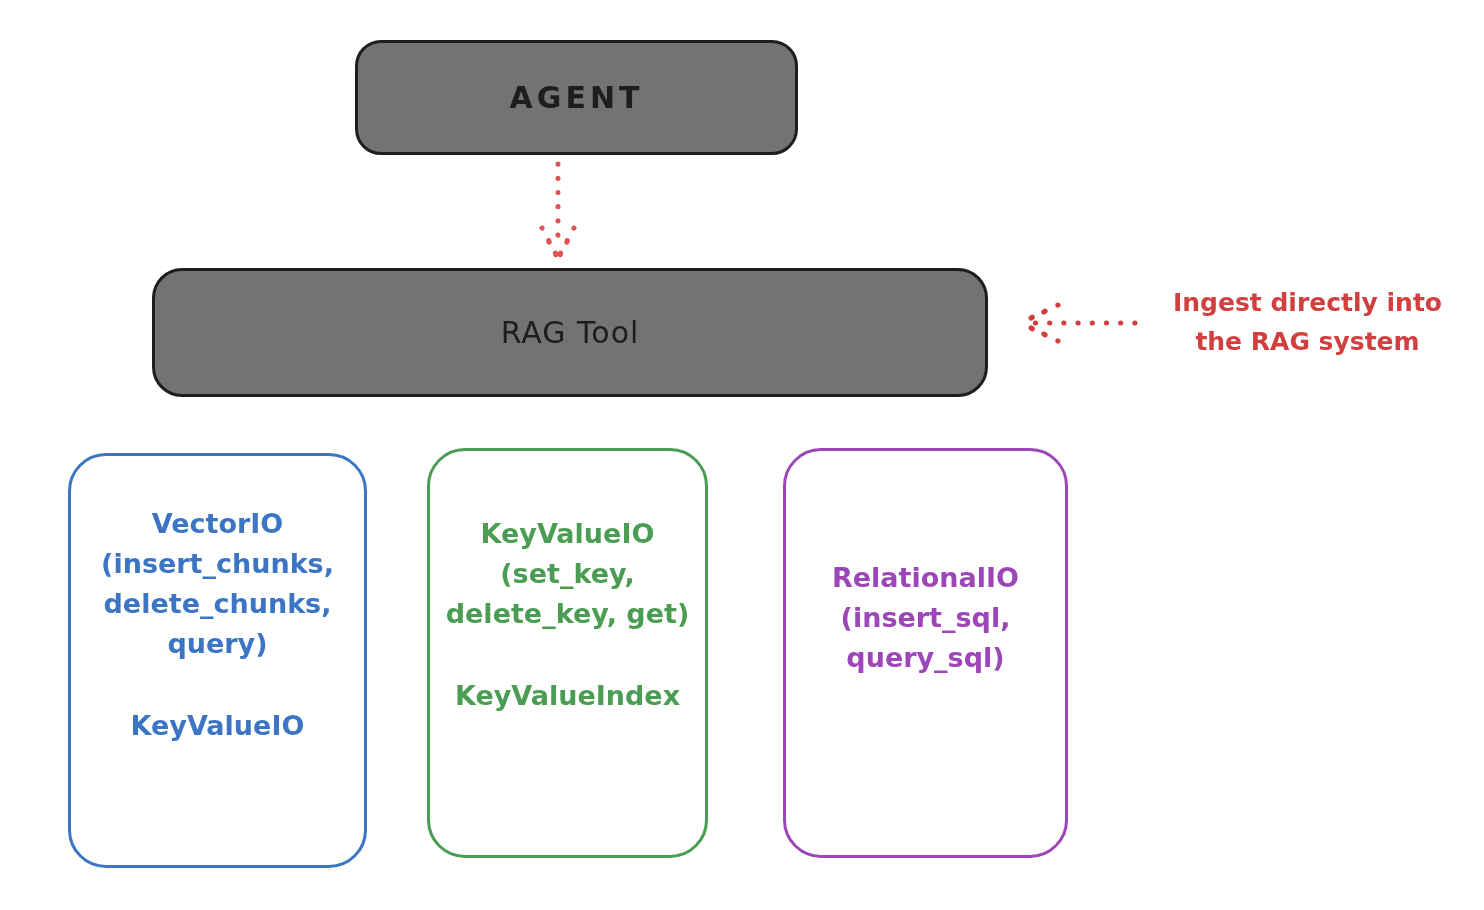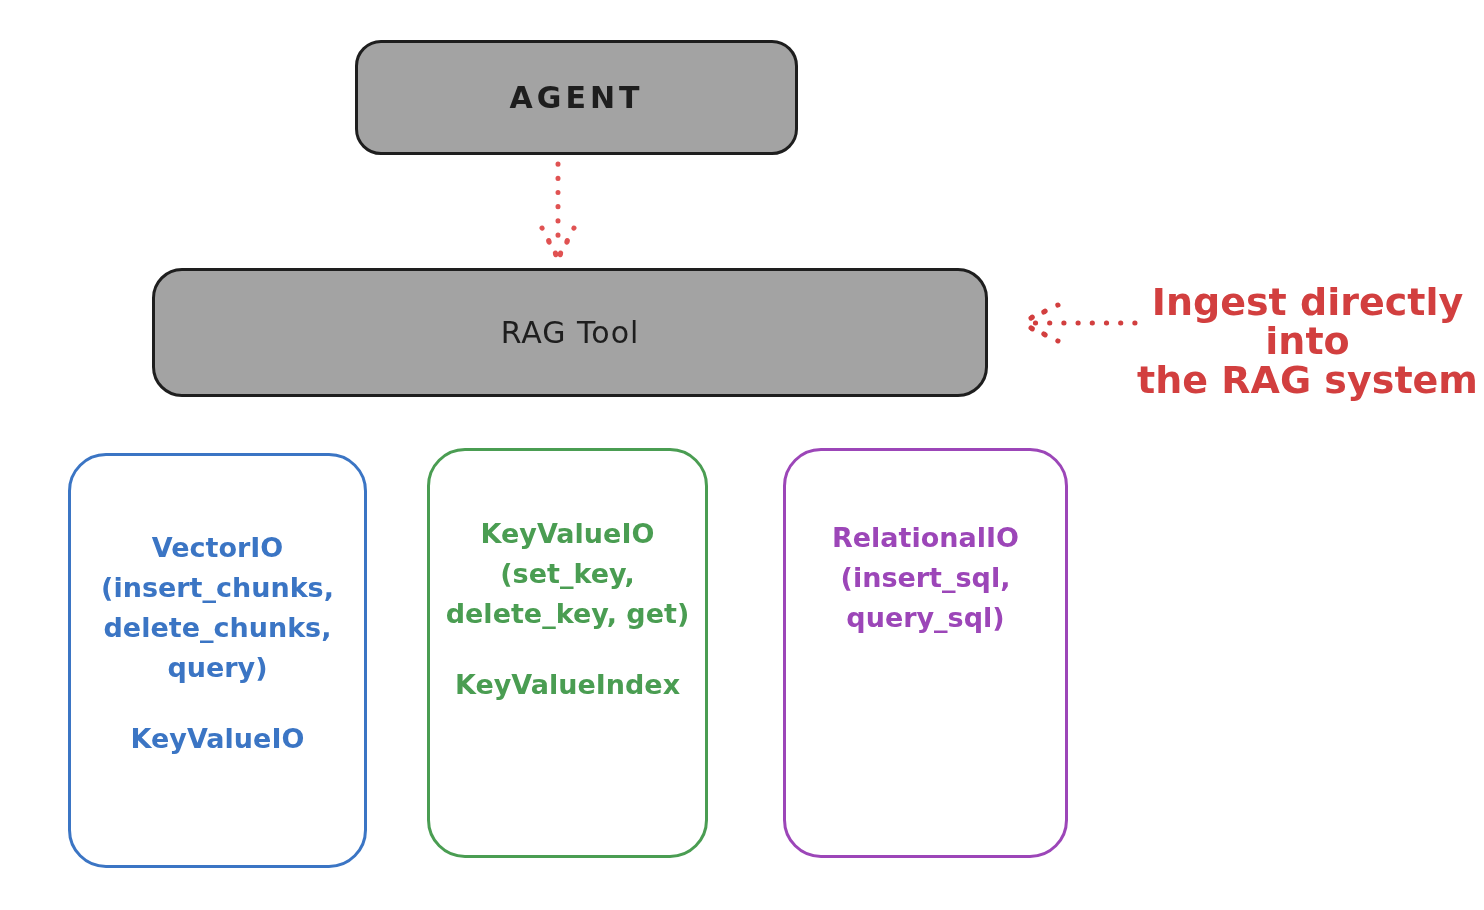--- a/index.html
+++ b/index.html
@@ -13,21 +13,21 @@
     height: 910px;
     background: #ffffff;
     font-family: "DejaVu Sans", sans-serif;
     color: #1e1e1e;
     overflow: hidden;
   }
   .node {
     position: absolute;
     border: 3.5px solid #1e1e1e;
     border-radius: 26px;
-    background: #a3a3a3;
+    background: #737373;
     display: flex;
     align-items: center;
     justify-content: center;
     box-sizing: border-box;
   }
   .node-agent {
     left: 355px; top: 40px;
     width: 443px; height: 115px;
     font-size: 30px;
     font-weight: bold;
@@ -49,33 +49,33 @@
     box-sizing: border-box;
     display: flex;
     flex-direction: column;
     align-items: center;
     text-align: center;
     font-size: 27px;
     font-weight: bold;
     line-height: 40px;
   }
   .io-box .methods { white-space: pre-line; }
-  .io-box .index-label { margin-top: 31px; }
-  .io-vector    { left: 68px;  top: 453px; width: 299px; height: 415px; padding-top: 72px; }
+  .io-box .index-label { margin-top: 42px; }
+  .io-vector    { left: 68px;  top: 453px; width: 299px; height: 415px; padding-top: 48px; }
   .io-keyvalue  { left: 427px; top: 448px; width: 281px; height: 410px; padding-top: 63px; }
-  .io-relational{ left: 783px; top: 448px; width: 285px; height: 410px; padding-top: 67px; }
+  .io-relational{ left: 783px; top: 448px; width: 285px; height: 410px; padding-top: 107px; }
   .arrow-svg { position: absolute; }
   .arrow-down { left: 537px; top: 160px; }
   .arrow-left { left: 1010px; top: 300px; }
   .annotation {
     position: absolute;
     left: 1135px; top: 283px;
     width: 345px;
     text-align: center;
-    font-size: 38px;
+    font-size: 25px;
     font-weight: bold;
     line-height: 39px;
     white-space: pre-line;
   }
 </style>
 </head>
 <body>
 
 <div class="canvas">
 

